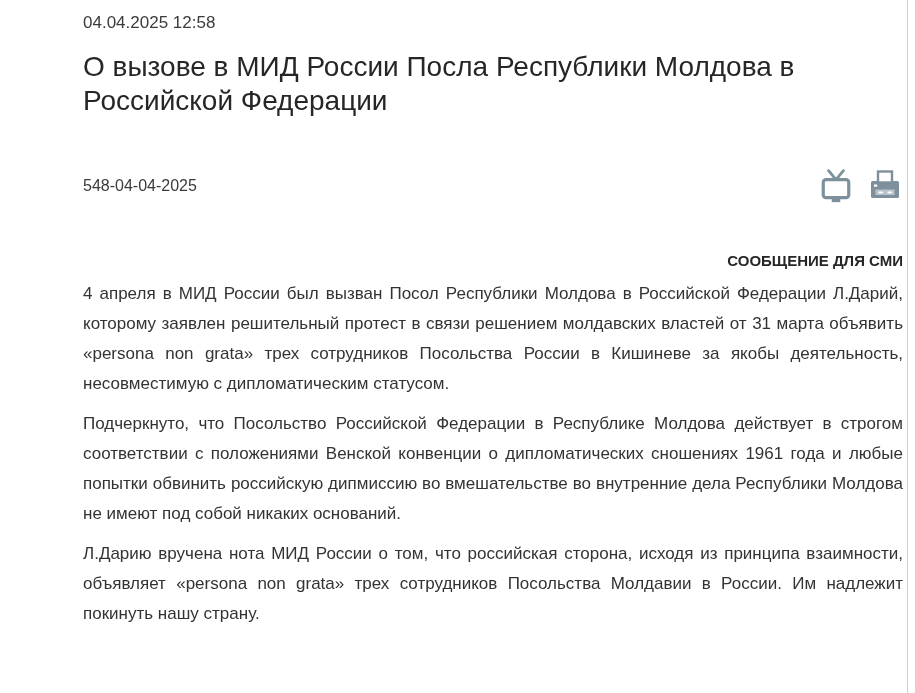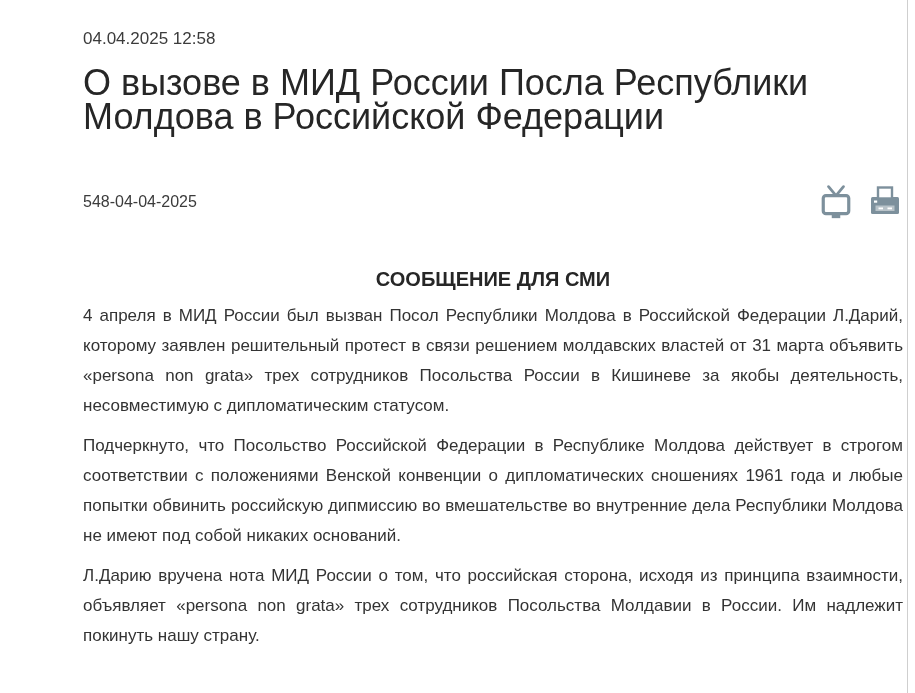--- a/index.html
+++ b/index.html
@@ -21,29 +21,29 @@
     bottom: 0;
     left: 907px;
     width: 1px;
     background: #cfcfcf;
   }
   .content {
     margin-left: 83px;
     margin-right: 12px; 
   }
   .published {
-    padding-top: 28px;
+    padding-top: 12px;
     font-size: 17px;
     line-height: 22px;
     color: #3b3b3b;
   }
   .title {
     margin: 16px 0 8px 0;
     max-width: 770px;
-    font-size: 36px;
+    font-size: 28px;
     line-height: 34px;
     font-weight: 400;
     color: #262626;
   }
   .meta-row {
     margin-top: 50px;
     display: flex;
     justify-content: space-between;
     align-items: center;
   }
@@ -63,22 +63,22 @@
     width: 36px;
     height: 36px;
     cursor: pointer;
     background: none;
     border: none;
     padding: 0;
   }
   .icon-btn svg { display: block; }
   .subheading {
     margin-top: 48px;
-    text-align: center;
-    font-size: 20px;
+    text-align: right;
+    font-size: 15px;
     font-weight: 700;
     color: #262626;
   }
   .body-text p.para {
     margin: 10px 0 0 0;
     font-size: 17px;
     line-height: 30px;
     text-align: justify;
     color: #333333;
   }

